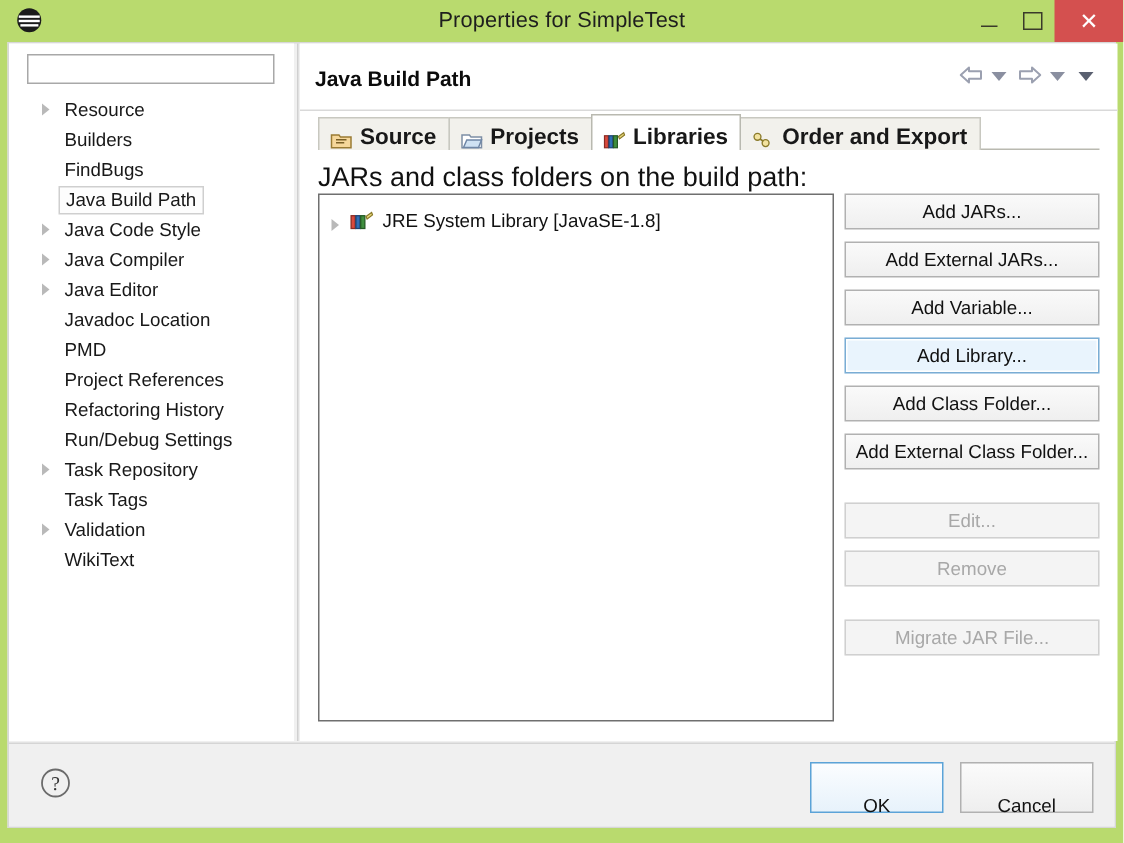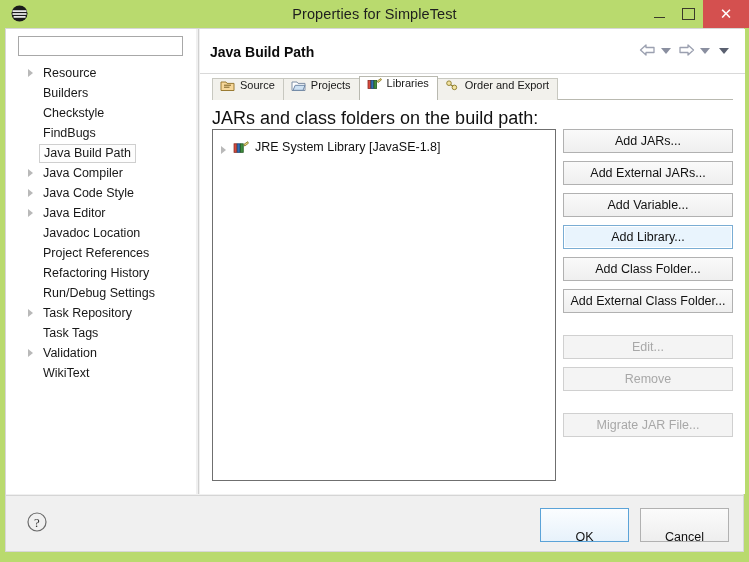--- a/index.html
+++ b/index.html
@@ -205,27 +205,28 @@
     display: flex;
     align-items: flex-end;
   }
   .tab {
     height: 22px;
     box-sizing: border-box;
     border: 1px solid #c8c8c0;
     border-bottom: none;
     background: #f2f1ec;
     display: flex;
-    align-items: flex-start;
+    align-items: flex-end;
     gap: 5px;
     padding: 0 8px 0 7px;
-    font-size: 11px;
+    font-size: 15px;
     color: #181818;
     margin-right: -1px;
     position: relative;
+    font-weight: bold;
   }
   .tab.active {
     background: #ffffff;
     height: 24px;
     z-index: 3;
     border-color: #b9b9b0;
   }
   .tab-strip-line {
     position: absolute;
     left: 12px; top: 70px;
@@ -387,42 +388,42 @@
       <div class="tree">
 
         <div class="tree-item">
           <span class="tree-arrow"></span>
           <span class="tree-label">Resource</span>
         </div>
         <div class="tree-item">
           <span class="tree-label">Builders</span>
         </div>
         <div class="tree-item">
-          <span class="tree-label">Checkstyle</span>
-        </div>
-        <div class="tree-item">
           <span class="tree-label">FindBugs</span>
         </div>
         <div class="tree-item selected">
           <span class="tree-label">Java Build Path</span>
         </div>
         <div class="tree-item">
           <span class="tree-arrow"></span>
+          <span class="tree-label">Java Code Style</span>
+        </div>
+        <div class="tree-item">
+          <span class="tree-arrow"></span>
           <span class="tree-label">Java Compiler</span>
-        </div>
-        <div class="tree-item">
-          <span class="tree-arrow"></span>
-          <span class="tree-label">Java Code Style</span>
         </div>
         <div class="tree-item">
           <span class="tree-arrow"></span>
           <span class="tree-label">Java Editor</span>
         </div>
         <div class="tree-item">
           <span class="tree-label">Javadoc Location</span>
+        </div>
+        <div class="tree-item">
+          <span class="tree-label">PMD</span>
         </div>
         <div class="tree-item">
           <span class="tree-label">Project References</span>
         </div>
         <div class="tree-item">
           <span class="tree-label">Refactoring History</span>
         </div>
         <div class="tree-item">
           <span class="tree-label">Run/Debug Settings</span>
         </div>

